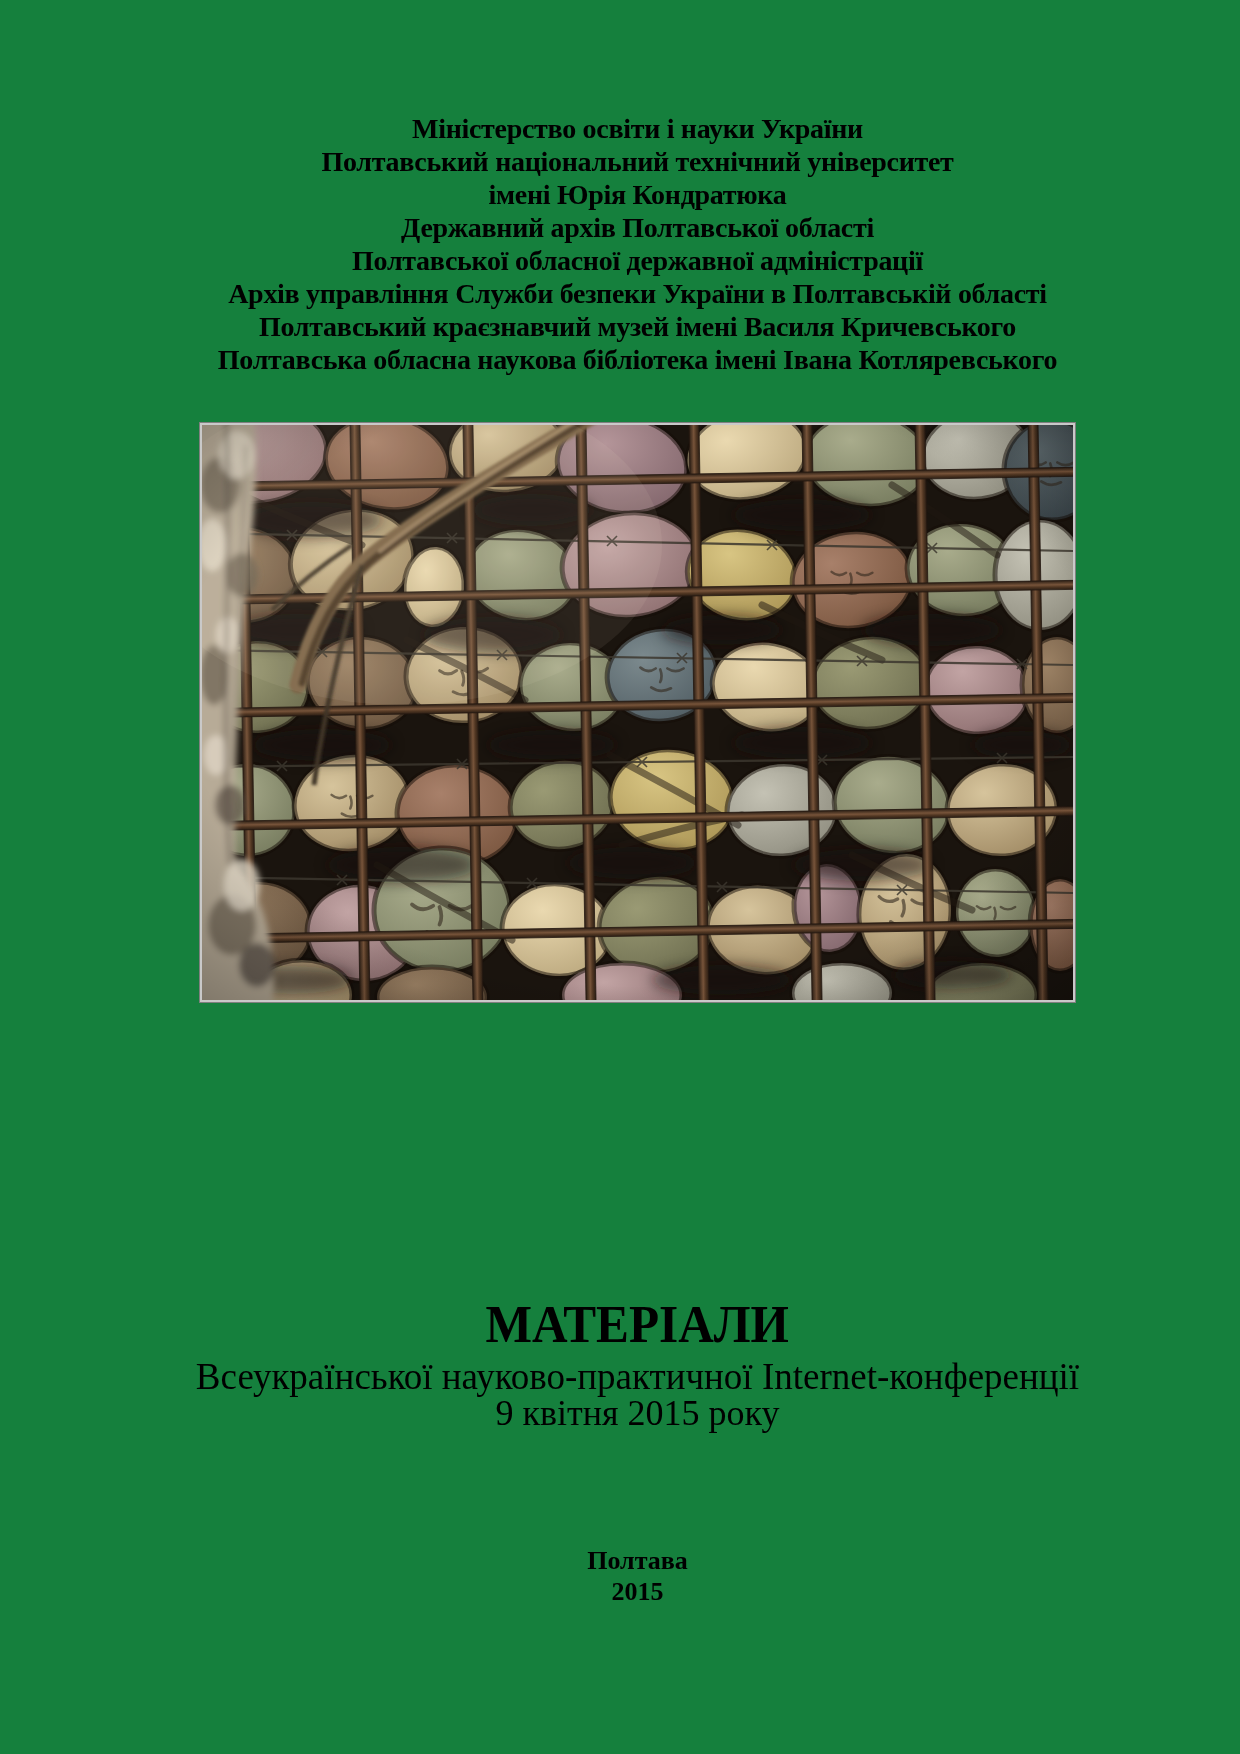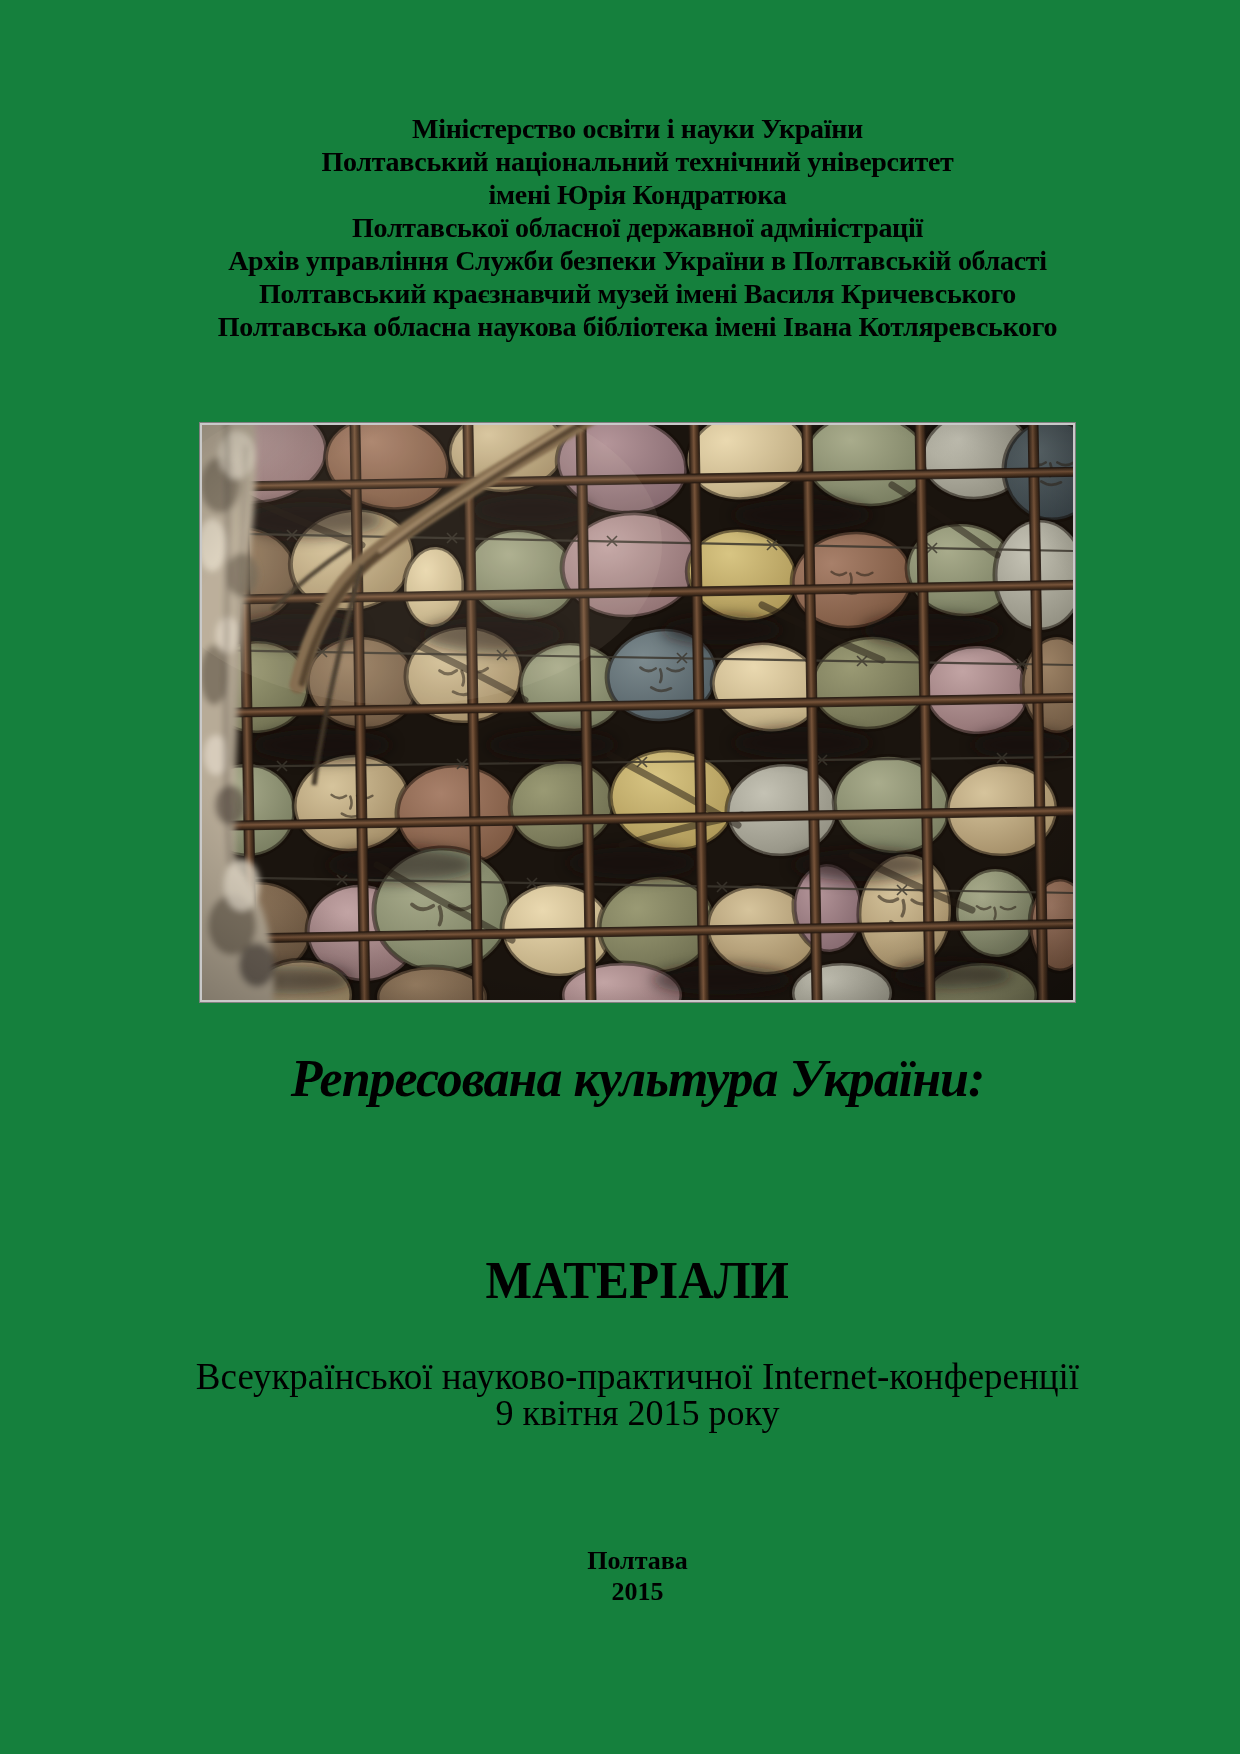--- a/index.html
+++ b/index.html
@@ -9,35 +9,36 @@
     font-family:"Liberation Serif","DejaVu Serif",serif;color:#000;
   }
   .centerband{position:absolute;left:35px;width:1205px;text-align:center;}
   .hdr{font-weight:bold;font-size:28px;line-height:33px;letter-spacing:-0.3px;}
   .photo{
     position:absolute;left:200px;top:423px;width:871px;height:575px;
     border:2px solid #c9c9c9;box-shadow:0 0 0 1px #7f7f7f;background:#1a140e;
   }
   .photo svg{display:block;width:871px;height:575px;}
   .booktitle{top:1050px;font-weight:bold;font-style:italic;font-size:52px;line-height:57px;letter-spacing:-1px;}
-  .materials{top:1252px;font-weight:bold;font-size:53px;line-height:56px;}
+  .materials{top:1296px;font-weight:bold;font-size:53px;line-height:56px;}
   .materials .condense{display:inline-block;transform:scaleX(.93);transform-origin:center;}
   .subtitle{top:1360px;font-size:37px;line-height:34px;}
   .confdate{top:1397px;font-size:36px;line-height:32px;}
   .imprint{top:1545px;font-weight:bold;font-size:26px;line-height:31px;}
 </style>
 </head>
 <body>
 
 <div class="page">
 
   <div class="centerband hdr" style="top:112px;">
     <div>Міністерство освіти і науки України</div>
     <div>Полтавський національний технічний університет</div>
     <div>імені Юрія Кондратюка</div>
+    <div>Державний архів Полтавської області</div>
     <div>Полтавської обласної державної адміністрації</div>
     <div>Архів управління Служби безпеки України в Полтавській області</div>
     <div>Полтавський краєзнавчий музей імені Василя Кричевського</div>
     <div>Полтавська обласна наукова бібліотека імені Івана Котляревського</div>
   </div>
 
   <div class="photo" role="img" aria-label="Камʼяні голови за іржавою металевою ґраткою з колючим дротом">
     <svg viewBox="0 0 871 575" preserveAspectRatio="none">
       <defs>
         <radialGradient id="gTan" cx="35%" cy="30%" r="80%">
@@ -292,21 +293,20 @@
         <path d="M 24 -10 C 30 120 18 300 28 440" stroke="#3d362e" stroke-width="3" fill="none" opacity=".6"></path>
         <path d="M 44 20 C 40 150 34 260 30 340" stroke="#554c40" stroke-width="2" fill="none" opacity=".6"></path>
       </g>
 
       <ellipse cx="200" cy="120" rx="260" ry="160" fill="#fff3d8" opacity=".07"></ellipse>
       <rect x="0" y="0" width="871" height="575" fill="url(#vg)"></rect>
     </svg>
   </div>
 
   <div class="centerband booktitle">
-    <div>Репресована культура України:</div>
   </div>
 
   <div class="centerband materials">
     <span class="condense">МАТЕРІАЛИ</span>
   </div>
   <div class="centerband subtitle">Всеукраїнської науково-практичної Internet-конференції</div>
   <div class="centerband confdate">9 квітня 2015 року</div>
 
   <div class="centerband imprint">
     <div>Полтава</div>

